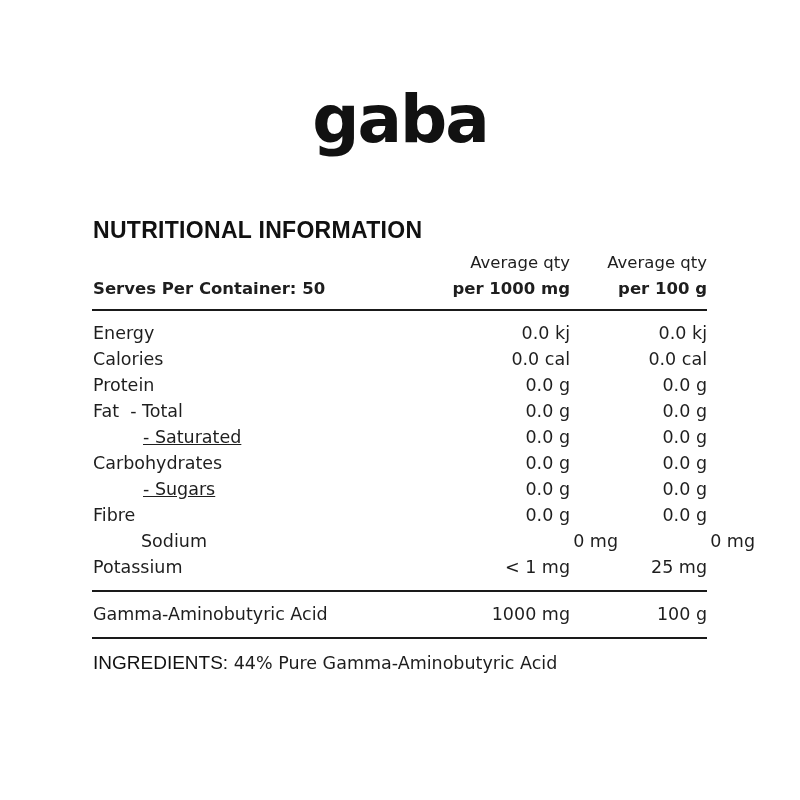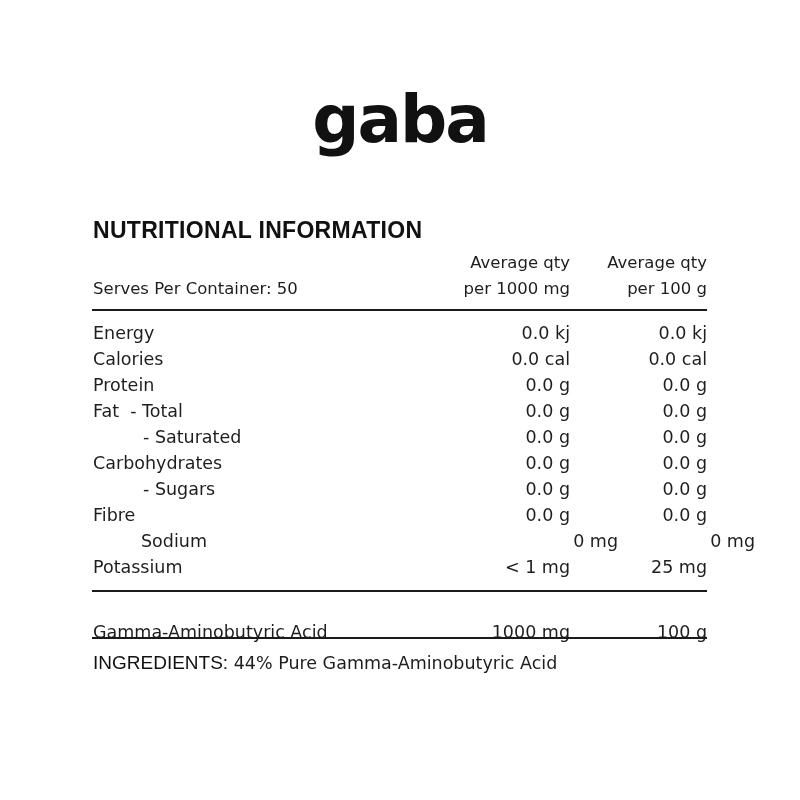--- a/index.html
+++ b/index.html
@@ -19,42 +19,42 @@
   }
   .row {
     position: absolute; left: 93px; width: 614px; height: 26px;
     font-family: "DejaVu Sans", sans-serif; font-size: 17.5px; line-height: 26px;
     color: #1e1e1e;
   }
   .row .label { position: absolute; left: 0; white-space: pre; }
   .row .c1 { position: absolute; right: 137px; text-align: right; white-space: nowrap; }
   .row .c2 { position: absolute; right: 0; text-align: right; white-space: nowrap; }
   .row.hdr { font-size: 16.5px; }
-  .indent { padding-left: 50px; }
+  .indent { padding-left: 50px; text-decoration: underline; }
   .rule {
     position: absolute; left: 92px; width: 615px; height: 2px; background: #1a1a1a;
   }
   .ingredients {
     position: absolute; left: 93px; top: 650px; font-size: 17.5px; line-height: 26px;
     font-family: "DejaVu Sans", sans-serif; color: #1e1e1e; white-space: nowrap;
   }
   .ingredients .lbl { font-family: "Liberation Sans", sans-serif; font-weight: normal; font-size: 19px; color:#111; }
 </style>
 </head>
 <body>
 
 <div class="logo">gaba</div>
 
 <div class="title">NUTRITIONAL INFORMATION</div>
 
 <div class="row hdr" style="top:250px;">
   <span class="c1">Average qty</span>
   <span class="c2">Average qty</span>
 </div>
-<div class="row hdr" style="top:276px;">
+<div class="row hdr" style="top:276px;font-weight:bold;">
   <span class="label">Serves Per Container: 50</span>
   <span class="c1">per 1000 mg</span>
   <span class="c2">per 100 g</span>
 </div>
 
 <div class="rule" style="top:309px;"></div>
 
 <div class="row" style="top:320px;">
   <span class="label">Energy</span>
   <span class="c1">0.0 kj</span>
@@ -101,21 +101,21 @@
   <span class="c2">0 mg</span>
 </div>
 <div class="row" style="top:554px;">
   <span class="label">Potassium</span>
   <span class="c1">&lt; 1 mg</span>
   <span class="c2">25 mg</span>
 </div>
 
 <div class="rule" style="top:590px;"></div>
 
-<div class="row" style="top:601px;margin-top:18px;">
+<div class="row" style="top:601px;">
   <span class="label">Gamma-Aminobutyric Acid</span>
   <span class="c1">1000 mg</span>
   <span class="c2">100 g</span>
 </div>
 
 <div class="rule" style="top:637px;"></div>
 
 <div class="ingredients"><span class="lbl">INGREDIENTS:</span><span> 44% Pure Gamma-Aminobutyric Acid</span></div>
 
 </body></html>

